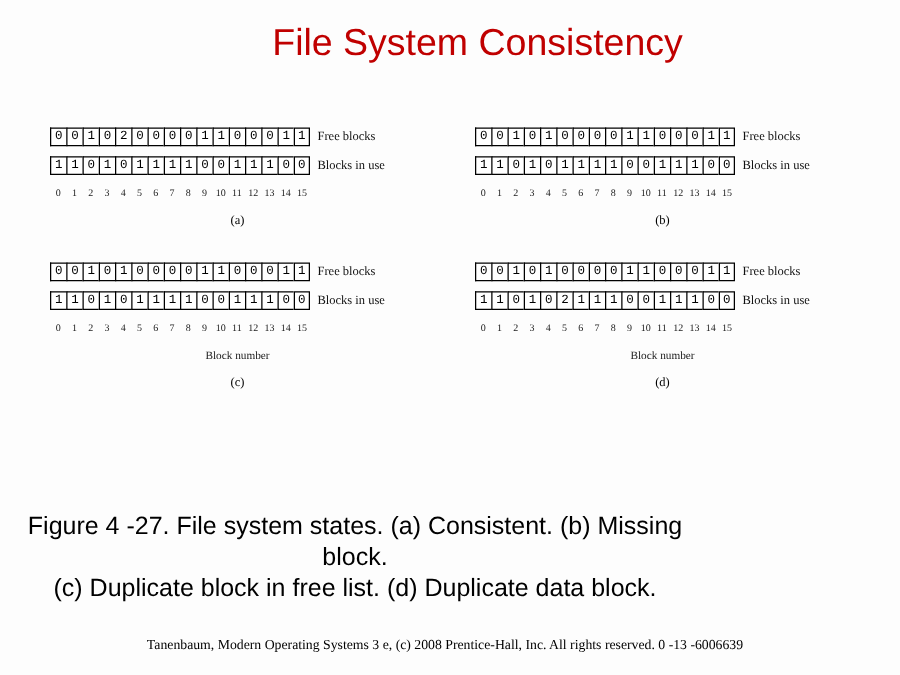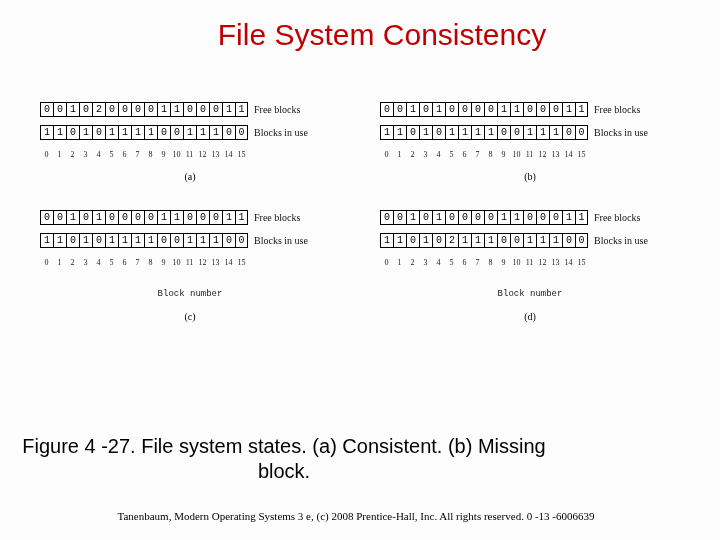--- a/index.html
+++ b/index.html
@@ -67,23 +67,23 @@
   }
   .idx {
     width: 13px;
     font-size: 8px;
     text-align: center;
     font-family: "Times New Roman", serif;
     color: #222;
   }
   .blocknum {
     font-size: 9px;
-    font-family: Liberation Mono, monospace;
-    text-align: center;
-    margin-top: 14px;
+    font-family: Liberation Serif, serif;
+    text-align: center;
+    margin-top: 4px;
     filter: blur(0.4px);
     color: #222;
   }
   .sublabel {
     font-size: 10px;
     text-align: center;
     font-family: "Times New Roman", serif;
     margin-top: 4px;
   }
   .caption {
@@ -366,15 +366,16 @@
         <div class="idx">14</div>
         <div class="idx">15</div>
       </div>
       <div class="blocknum">Block number</div>
       <div class="sublabel">(d)</div>
     </div>
   </div>
 
 <div class="caption">
   <span>Figure 4 -27. File system states. (a) Consistent. (b) Missing block.</span><br>
+  <span>(c) Duplicate block in free list. (d) Duplicate data block.</span>
 </div>
 
 <div class="footer">Tanenbaum, Modern Operating Systems 3 e, (c) 2008 Prentice-Hall, Inc. All rights reserved. 0 -13 -6006639</div>
 
 </body></html>

